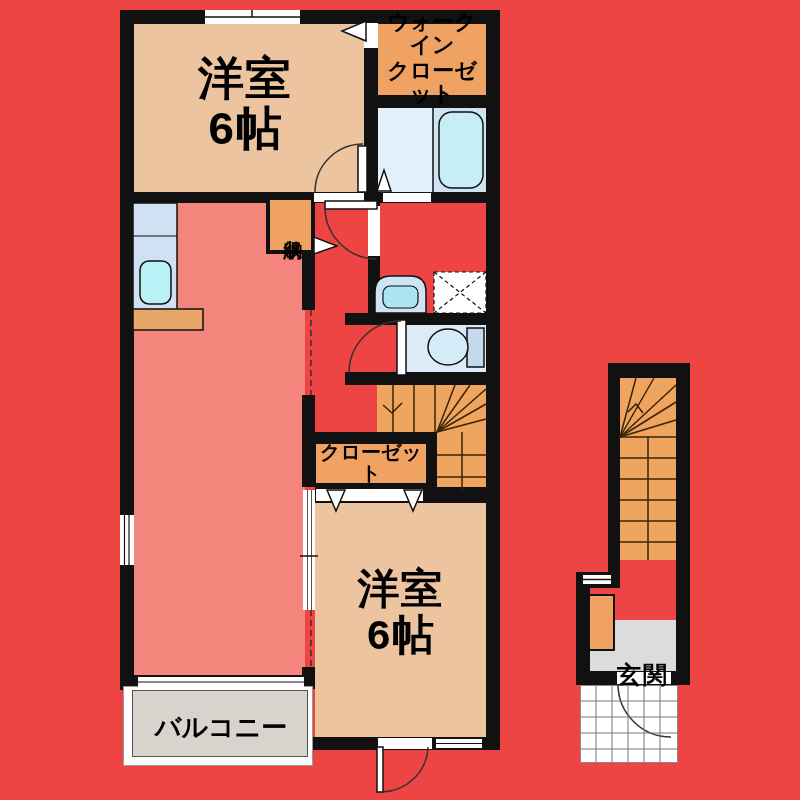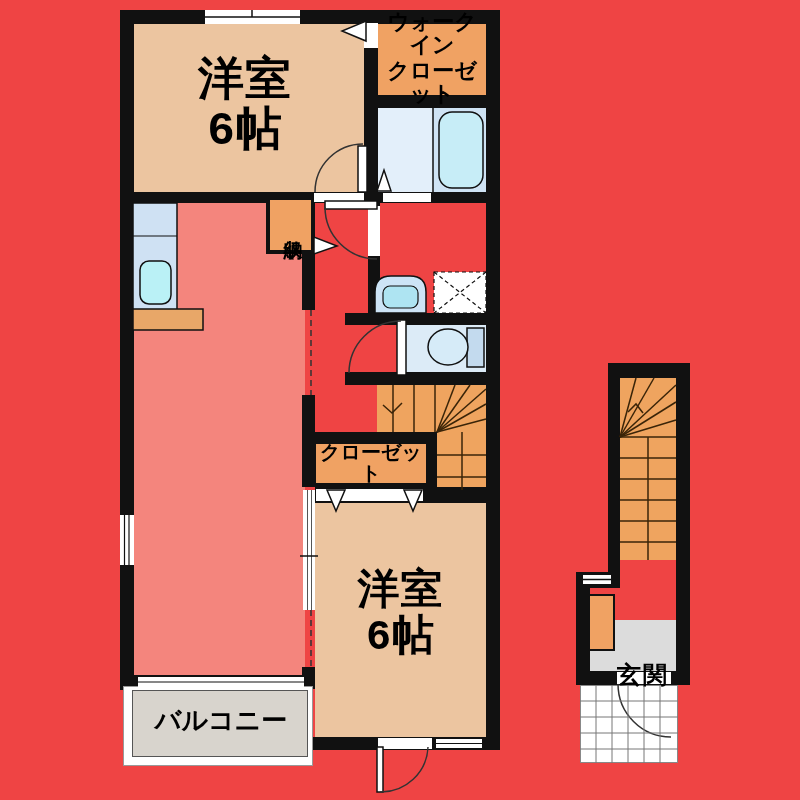--- a/index.html
+++ b/index.html
@@ -224,21 +224,21 @@
 
   <div class="label" style="left:312px;top:440px;width:118px;height:47px;font-size:20px;letter-spacing:0;">
     <span>クローゼット</span>
   </div>
 
   <div class="label" style="left:315px;top:540px;width:171px;height:150px;font-size:42px;">
     <span>洋室</span>
     <span class="sub">6帖</span>
   </div>
 
-  <div class="label" style="left:135px;top:703px;width:172px;height:40px;font-size:26px;letter-spacing:0;">
+  <div class="label" style="left:135px;top:703px;width:172px;height:40px;font-size:26px;letter-spacing:0;justify-content:flex-end;">
     <span>バルコニー</span>
   </div>
 
   <div class="label" style="left:604px;top:632px;width:78px;height:34px;font-size:24px;letter-spacing:2px;margin-top:28px;">
     <span>玄関</span>
   </div>
 
 </div>
 
 </body></html>

